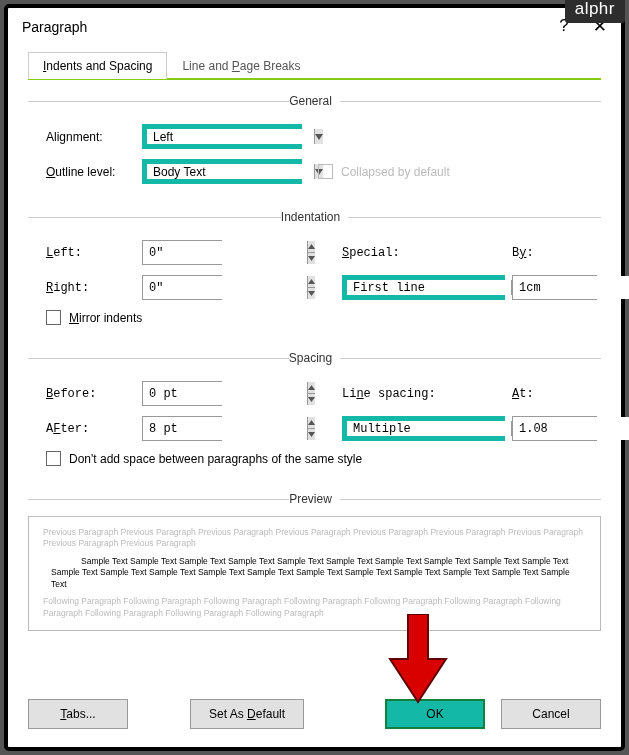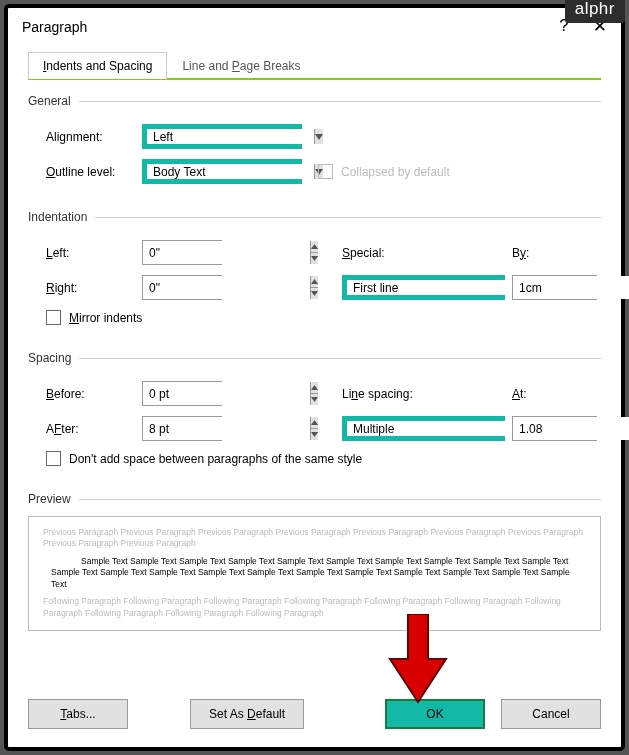--- a/index.html
+++ b/index.html
@@ -67,20 +67,21 @@
     fieldset {
       border: none;
       border-top: 1px solid #ccc;
       margin-bottom: 16px;
       padding-top: 10px;
     }
     legend {
       padding-right: 8px;
       font-size: 12px;
       color: #333;
+      text-align: center;
     }
     .row {
       display: flex;
       align-items: center;
       margin: 6px 0 10px;
       padding-left: 18px;
     }
     .lbl { width: 96px; }
     .ul { text-decoration: underline; }
     .combo {
@@ -108,21 +109,21 @@
     .sp-btn + .sp-btn { border-top: 1px solid #999; }
     .sp-btn svg { width: 7px; height: 5px; }
     .check { display:flex; align-items:center; gap:8px; }
     .check-box {
       width: 15px; height: 15px; border: 1px solid #666;
       display:inline-block;
     }
     .check.disabled .check-box { border-color:#bbb; }
     .check.disabled { color:#bbb; }
     .indent-row, .spacing-row {
-      display:flex; align-items:center; padding-left:18px; margin:6px 0 10px;
+      display:flex; align-items:center; padding-left:18px; margin:6px 0 10px;font-family:Liberation Mono, monospace;
     }
     .col1 { width: 96px; }
     .col2 { width: 100px; }
     .gap { width: 100px; }
     .col3 { width: 170px; }
     .col4 { width: 80px; }
     .wide-combo { width: 163px; }
     .preview-box {
       border: 1px solid #bbb;
       padding: 10px 14px;

